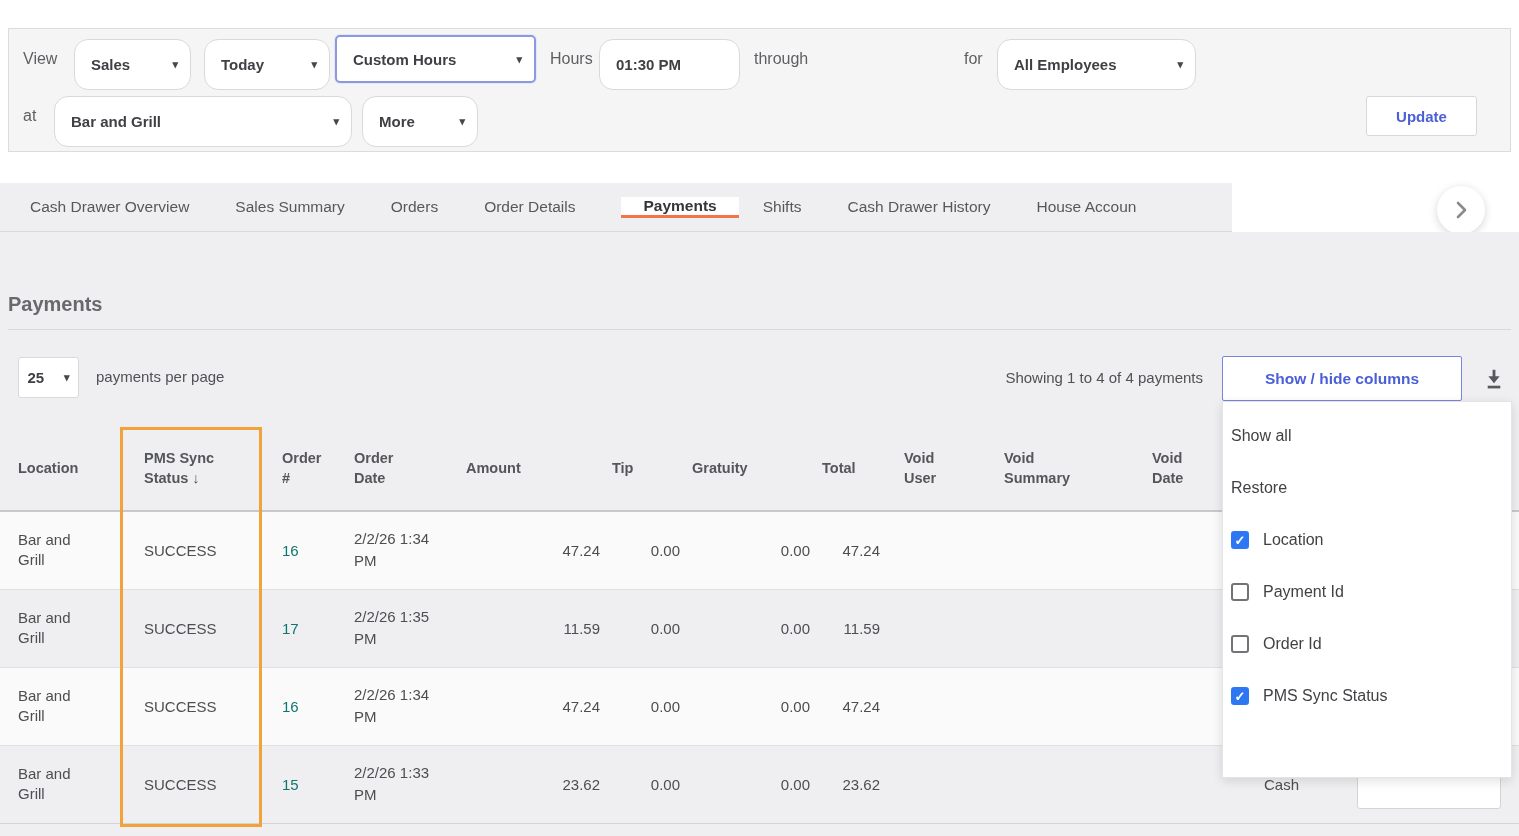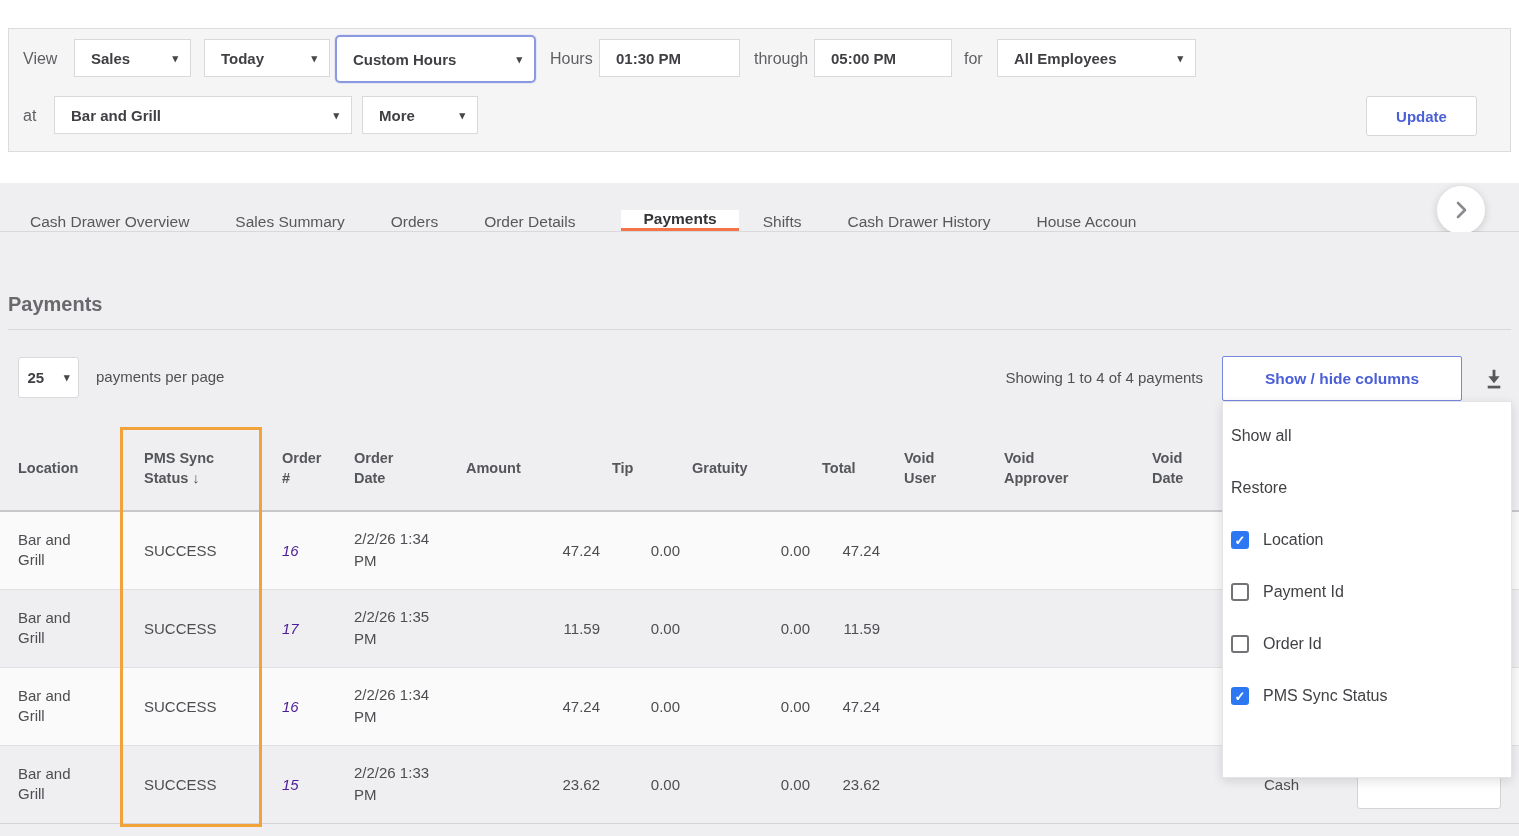--- a/index.html
+++ b/index.html
@@ -3,34 +3,34 @@
 <meta charset="utf-8">
 <style>
   * { margin:0; padding:0; box-sizing:border-box; }
   html,body { width:1519px; height:836px; overflow:hidden; background:#ffffff;
     font-family:"Liberation Sans", sans-serif; }
 
   
   .fpanel { position:absolute; left:8px; top:28px; width:1503px; height:124px;
     background:#f5f5f6; border:1px solid #dcdcdf; }
   .flabel { position:absolute; height:40px; line-height:40px; font-size:16px; color:#5f5f63; }
-  .fbox { position:absolute; height:38px; background:#fff; border:1px solid #d9d9dc;
-    border-radius:0; display:flex; align-items:center; justify-content:space-between;
+  .fbox { position:absolute; height:51px; background:#fff; border:1px solid #d9d9dc;
+    border-radius:14px; display:flex; align-items:center; justify-content:space-between;
     padding:0 12px 0 16px; font-size:15px; font-weight:600; color:#3f3f44; cursor:pointer; }
   .fbox.plain { justify-content:flex-start; font-weight:600; cursor:text; }
   .fbox.focus { height:48px; border:2px solid #8b99e0; border-radius:5px;
     box-shadow:0 0 0 1px rgba(139,153,224,.15); }
   .caret { font-size:11px; color:#47474b; margin-left:12px; }
   .update-btn { position:absolute; height:40px; background:#fff; border:1px solid #d7d7da;
     border-radius:3px; display:flex; align-items:center; justify-content:center;
     font-size:15px; font-weight:700; color:#4b5fd6; cursor:pointer;margin-left:12px; }
 
   
-  .tabs { position:absolute; left:0; top:183px; width:1519px; height:49px; background:#efeff1;
-    border-bottom:1px solid #d9d9dc; display:flex; align-items:flex-end; padding-left:30px; }
+  .tabs { position:absolute; left:0; top:183px; width:1232px; height:49px; background:#efeff1;
+    border-bottom:1px solid #d9d9dc; display:flex; align-items:center; padding-left:30px; }
   .tab { display:flex; align-items:center; font-size:15.5px; color:#58585c;
     margin-right:46px; white-space:nowrap; cursor:pointer; }
   .tab.active { background:#fff; padding:0 22px; margin-right:24px; font-weight:700;
     color:#353538; border-bottom:3px solid #f4744a; }
   .tab-more { position:absolute; left:1437px; top:3px; width:48px; height:48px;
     background:#fff; border-radius:50%; box-shadow:0 2px 8px rgba(0,0,0,.16);
     display:flex; align-items:center; justify-content:center; cursor:pointer; }
 
   
   .content { position:absolute; left:0; top:232px; width:1519px; height:604px; background:#efeff1; }
@@ -55,21 +55,21 @@
   table.pay td { height:78px; vertical-align:middle; font-size:15px; color:#4e4e52;
     border-top:1px solid #e0e0e3; }
   tr.r-odd  td { background:#fafafa; }
   tr.r-even td { background:transparent; }
   tr.last td { border-bottom:1px solid #d4d4d7; }
   .pl18{padding-left:18px} .pl24{padding-left:24px} .pl20{padding-left:20px} .pl12{padding-left:12px}
   .num { text-align:right; padding-right:12px; }
   .hw { display:inline-block; line-height:20px; }
   .w95{max-width:95px} .w48{max-width:48px} .w52{max-width:52px} .w42{max-width:42px}
   .w72{max-width:72px} .w62{max-width:62px} .w92{max-width:92px; line-height:22px;}
-  .olink { color:#4c1d95; text-decoration:none; cursor:pointer;font-style:italic; }
+  .olink { color:#0f766e; text-decoration:none; cursor:pointer; }
   .rcpt-btn { width:144px; height:50px; background:#fff; border:1px solid #d4d4d7; border-radius:3px;
     display:flex; align-items:flex-start; justify-content:center; gap:10px; font-size:15px;
     font-weight:600; color:#47474b; cursor:pointer; }
 
   .hl-box { position:absolute; left:120px; top:195px; width:142px; height:400px;
     border:3px solid #f1a23a; z-index:5; pointer-events:none; }
 
   
   .colmenu { position:absolute; left:1222px; top:169px; width:290px; height:377px; background:#fff;
     border:1px solid #e4e4e7; box-shadow:0 3px 10px rgba(0,0,0,.12); z-index:20; padding-top:8px; }
@@ -96,23 +96,20 @@
   </div>
   <div class="fbox focus" style="left:326px;top:6px;width:201px">
     <span>Custom Hours</span>
     <span class="caret">▾</span>
   </div>
   <span class="flabel" style="left:541px;top:10px">Hours</span>
   <div class="fbox plain" style="left:590px;top:10px;width:141px">
     <span>01:30 PM</span>
   </div>
   <span class="flabel" style="left:745px;top:10px">through</span>
-  <div class="fbox plain" style="left:805px;top:10px;width:138px">
-    <span>05:00 PM</span>
-  </div>
   <span class="flabel" style="left:955px;top:10px">for</span>
   <div class="fbox" style="left:988px;top:10px;width:199px">
     <span>All Employees</span>
     <span class="caret">▾</span>
   </div>
 
   <span class="flabel" style="left:14px;top:67px">at</span>
   <div class="fbox" style="left:45px;top:67px;width:298px">
     <span>Bar and Grill</span>
     <span class="caret">▾</span>
@@ -180,21 +177,21 @@
       <tr>
         <th class="pl18"><span class="hw">Location</span></th>
         <th class="pl24"><span class="hw w95"><span>PMS Sync Status</span> <span>↓</span></span></th>
         <th class="pl20"><span class="hw w48">Order #</span></th>
         <th class="pl12"><span class="hw w52">Order Date</span></th>
         <th class="num"><span class="hw">Amount</span></th>
         <th class="num"><span class="hw">Tip</span></th>
         <th class="num"><span class="hw">Gratuity</span></th>
         <th class="num"><span class="hw">Total</span></th>
         <th class="pl12"><span class="hw w42">Void User</span></th>
-        <th class="pl12"><span class="hw w72">Void Approver</span></th>
+        <th class="pl12"><span class="hw w72">Void Summary</span></th>
         <th class="pl12"><span class="hw w42">Void Date</span></th>
         <th></th>
         <th></th>
       </tr>
     </thead>
     <tbody>
       <tr class="r-odd">
         <td class="pl18"><span class="hw w62">Bar and Grill</span></td>
         <td class="pl24">SUCCESS</td>
         <td class="pl20"><a class="olink">16</a></td>

